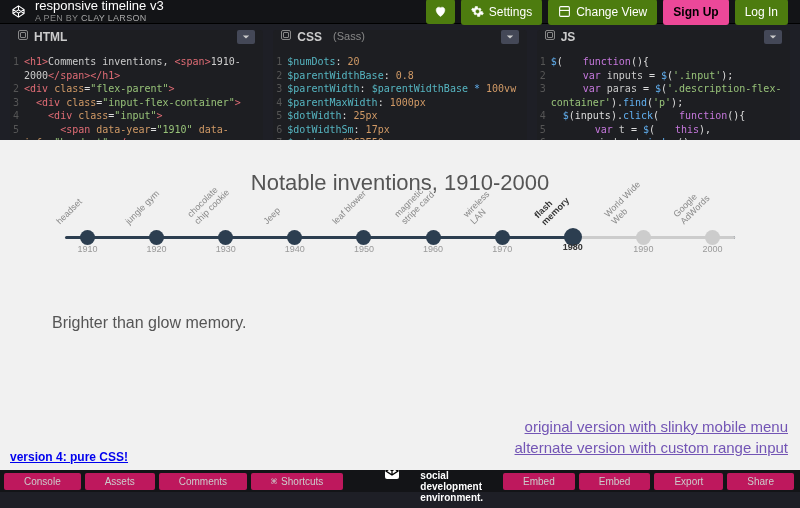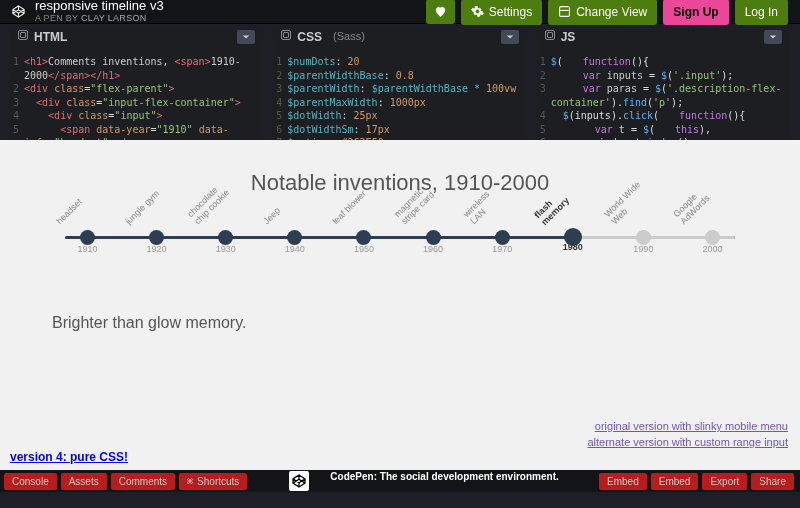--- a/index.html
+++ b/index.html
@@ -41,28 +41,28 @@
 .tl-line::after { content:""; position:absolute; right:0; top:0; height:2.5px; width: 155px; background:#ccc; border-radius:2px; }
 .tl-dots { display: flex; justify-content: space-between; position: relative; }
 .tl-dot { width: 15px; height: 15px; border-radius: 50%; background: #2c3e50; position: relative; top: -6px; transition: transform .2s; }
 .tl-dot.future { background: #ccc; }
 .tl-dot.active { width: 18px; height: 18px; top: -8px; }
 .tl-lbl { position: absolute; bottom: 18px; left: 50%; transform: translateX(-50%) rotate(-45deg); transform-origin: bottom left; font-size: 9px; color: #888; white-space: normal; width: 52px; line-height: 1.1; }
 .tl-dot.active .tl-lbl { color: #333; font-weight: 600; }
 .tl-yr { position: absolute; top: 14px; left: 50%; transform: translateX(-50%); font-size: 9px; color: #999; }
 .tl-dot.active .tl-yr { color: #333; font-weight: 600; }
 .desc { font-size: 16px; color: #555; padding: 60px 0 0 52px; }
-.links { position: absolute; bottom: 20px; right: 12px; font-size: 11px; text-align: right; line-height: 1.4; }
+.links { position: absolute; bottom: 12px; right: 12px; font-size: 15px; text-align: right; line-height: 1.4; }
 .links a { color: #7355b5; text-decoration: underline; display: block; }
 .link-left { position: absolute; bottom: 6px; left: 10px; font-size: 12px; font-weight: 700; }
 .link-left a { color: #0000ee; text-decoration: underline; }
 
 
 .ftr { height: 22px; background: #131417; display: flex; align-items: center; font-size: 10px; }
-.ftr .tab { background: #b91c1c; color: #ccc; padding: 3px 8px; margin-right: 2px; border-radius: 2px; cursor: pointer; display: inline-flex; align-items: center; gap: 4px; }
+.ftr .tab { background: #be185d; color: #ccc; padding: 3px 20px; margin-right: 2px; border-radius: 2px; cursor: pointer; display: inline-flex; align-items: center; gap: 4px; }
 .ftr .left { display: flex; gap: 2px; padding-left: 4px; }
 .ftr .right { display: flex; gap: 2px; padding-right: 4px; margin-left: auto; }
 .ftr .ad { display: flex; gap: 21px; margin-left: 40px; }
 .ftr .ad .adlogo { width: 20px; height: 20px; background: #fff; border-radius: 2px; display: flex; align-items: center; justify-content: center; }
 .ftr .ad .adlogo svg { width: 14px; height: 14px; fill: #000; }
 .ftr .ad .adtxt { color: #fff; font-size: 10px; font-weight: 600; }
 .kbd { font-family: monospace; }
 </style>
 </head>
 <body>

